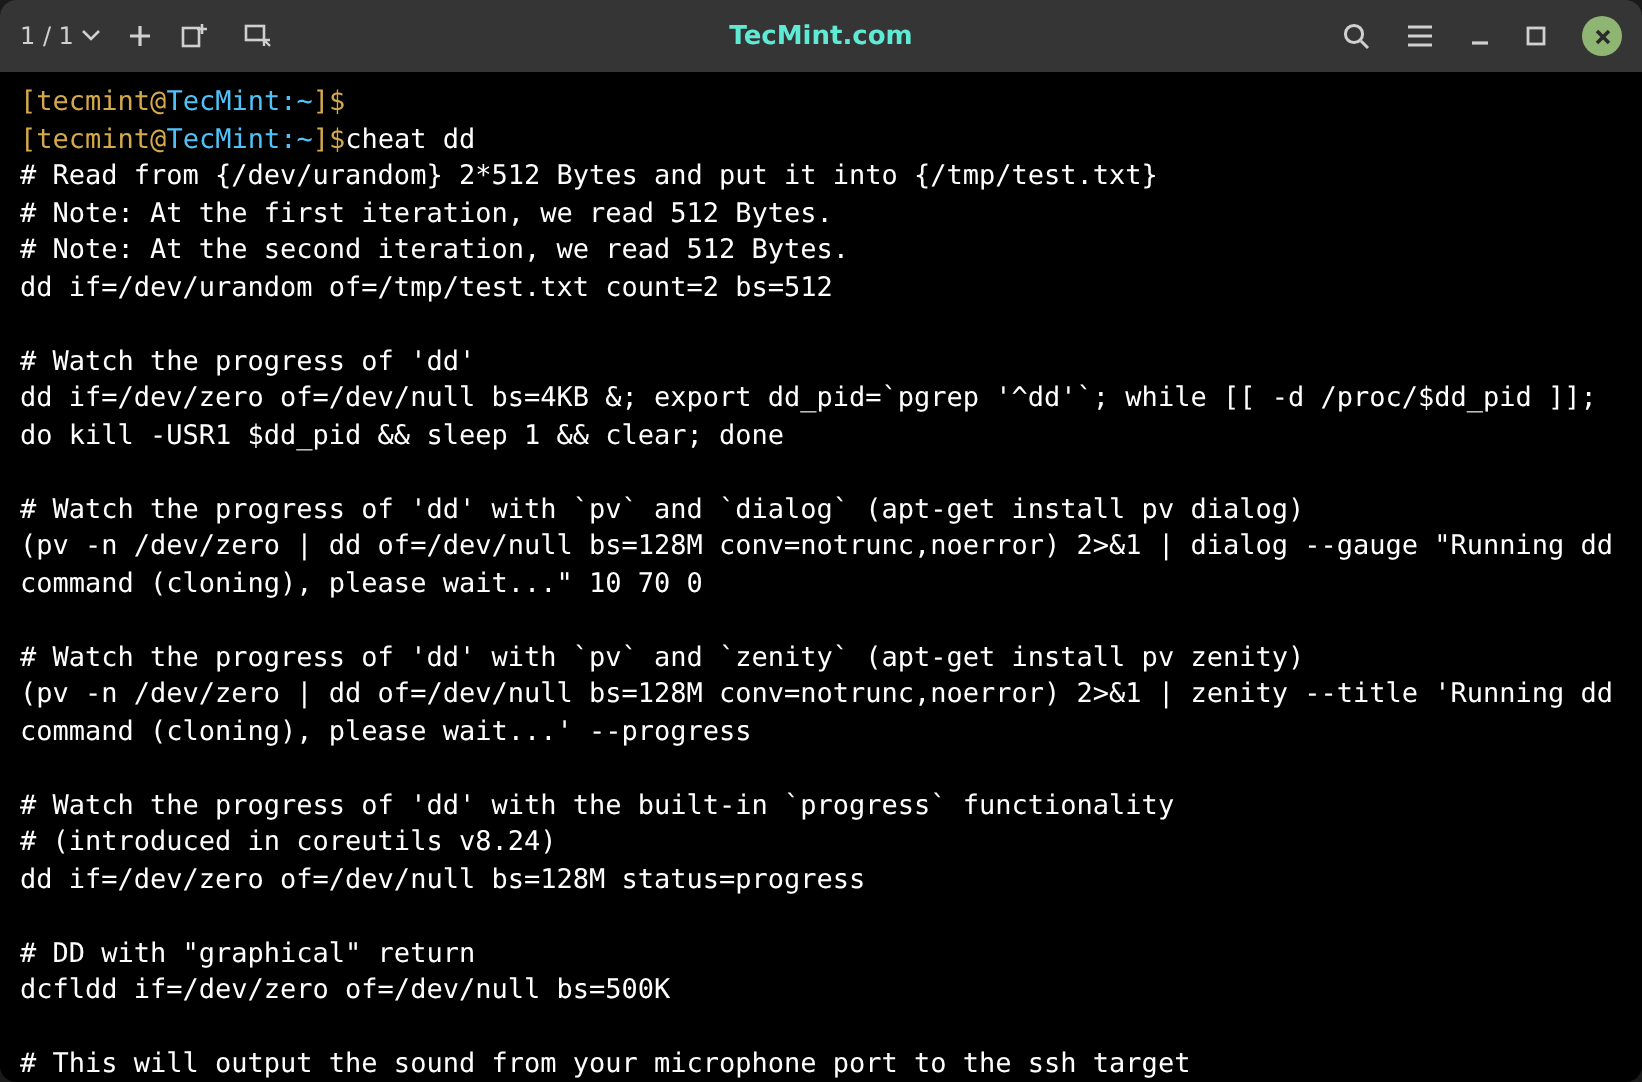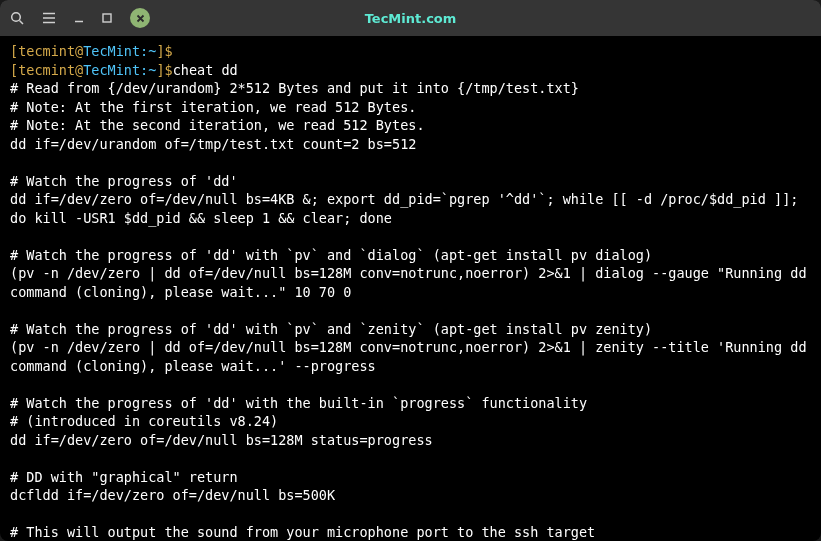--- a/index.html
+++ b/index.html
@@ -49,20 +49,45 @@
   }
   .prompt-user { color: #d4a94a; }
   .prompt-host { color: #4fc3f7; }
   .prompt-brkt { color: #d4a94a; }
   .cmd { color: #ffffff; }
 </style>
 </head>
 <body>
 
 <div class="titlebar">
+  <div class="tb-left">
+    <span class="tab-counter">
+      <span>1 / 1</span>
+      <svg width="9" height="6" viewBox="0 0 9 6">
+          <path d="M0.5 0.5 L4.5 4.5 L8.5 0.5" stroke="#d0d0d0" stroke-width="1.3" fill="none"></path>
+        </svg>
+    </span>
+    <span class="icon-btn">
+      <svg width="12" height="12" viewBox="0 0 12 12">
+          <path d="M6 1 V11 M1 6 H11" stroke="#d0d0d0" stroke-width="1.6"></path>
+        </svg>
+    </span>
+    <span class="icon-btn">
+      <svg width="14" height="14" viewBox="0 0 14 14">
+          <rect x="1.5" y="3" width="8" height="9" stroke="#d0d0d0" stroke-width="1.3" fill="none"></rect>
+          <path d="M11 1 V6 M8.5 3.5 H13.5" stroke="#d0d0d0" stroke-width="1.3"></path>
+        </svg>
+    </span>
+    <span class="icon-btn" style="margin-left:4px;">
+      <svg width="15" height="13" viewBox="0 0 15 13">
+          <rect x="1" y="1" width="9" height="7" stroke="#d0d0d0" stroke-width="1.3" fill="none"></rect>
+          <path d="M10 8 L13 11 M10 11 L10 8 L13 8" stroke="#d0d0d0" stroke-width="1.2" fill="none"></path>
+        </svg>
+    </span>
+  </div>
   <div class="tb-center">TecMint.com</div>
   <div class="tb-right">
     <span class="icon-btn">
       <svg width="14" height="14" viewBox="0 0 14 14">
           <circle cx="6" cy="6" r="4.3" stroke="#d0d0d0" stroke-width="1.5" fill="none"></circle>
           <path d="M9.5 9.5 L13 13" stroke="#d0d0d0" stroke-width="1.5"></path>
         </svg>
     </span>
     <span class="icon-btn">
       <svg width="14" height="12" viewBox="0 0 14 12">

